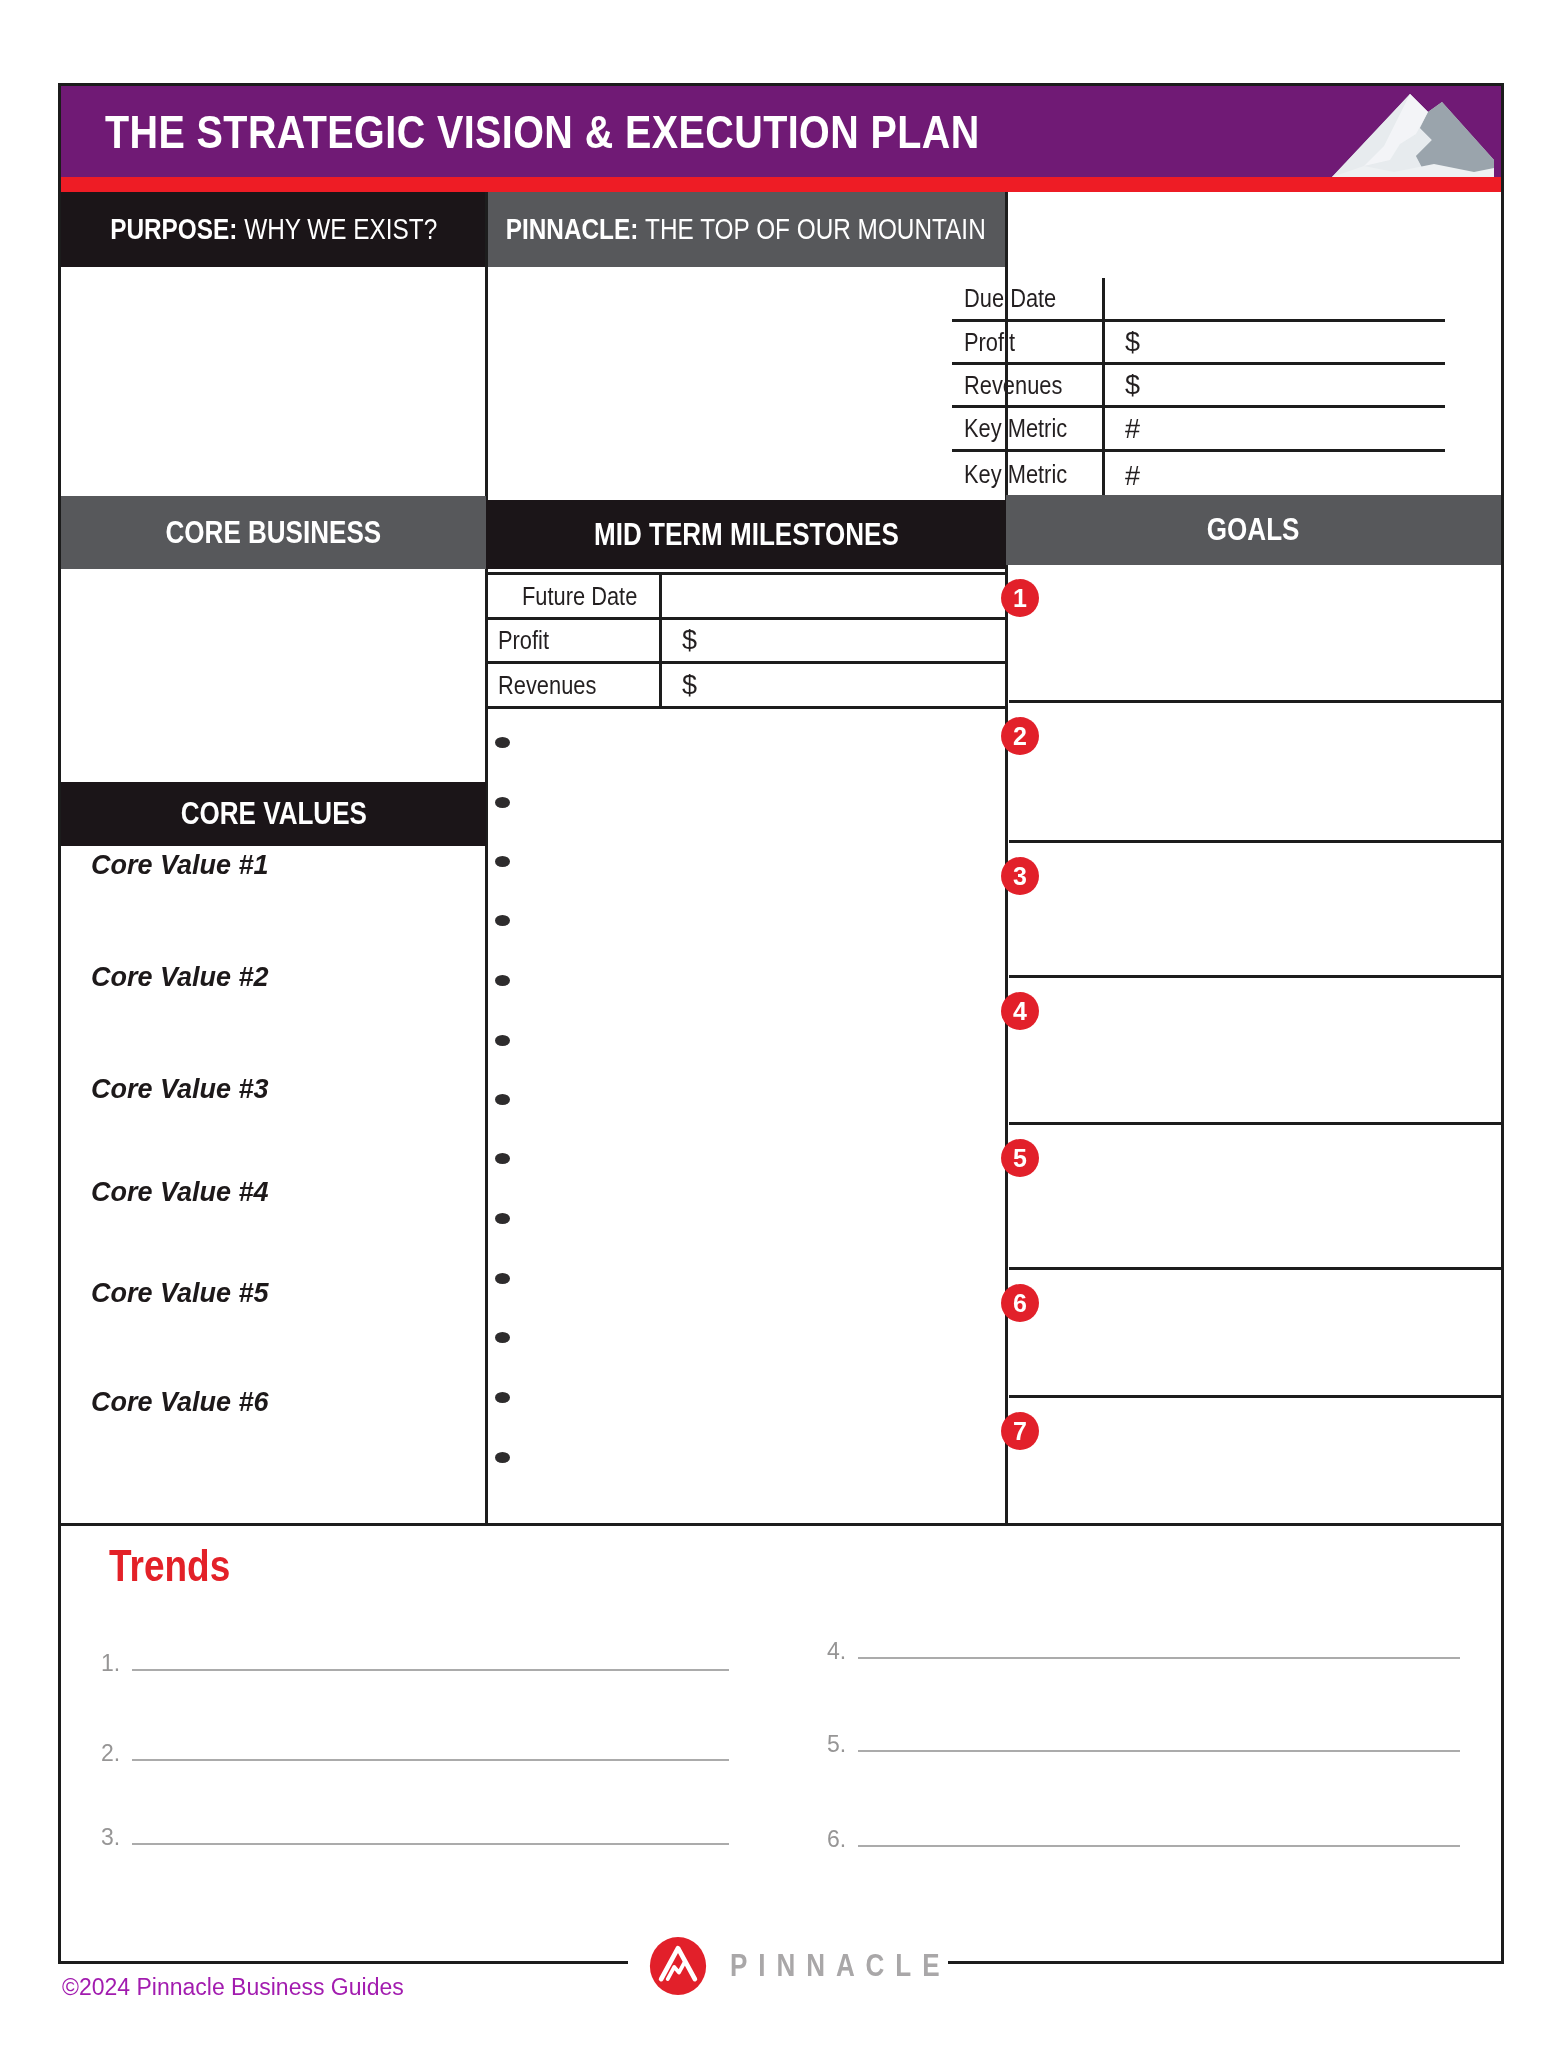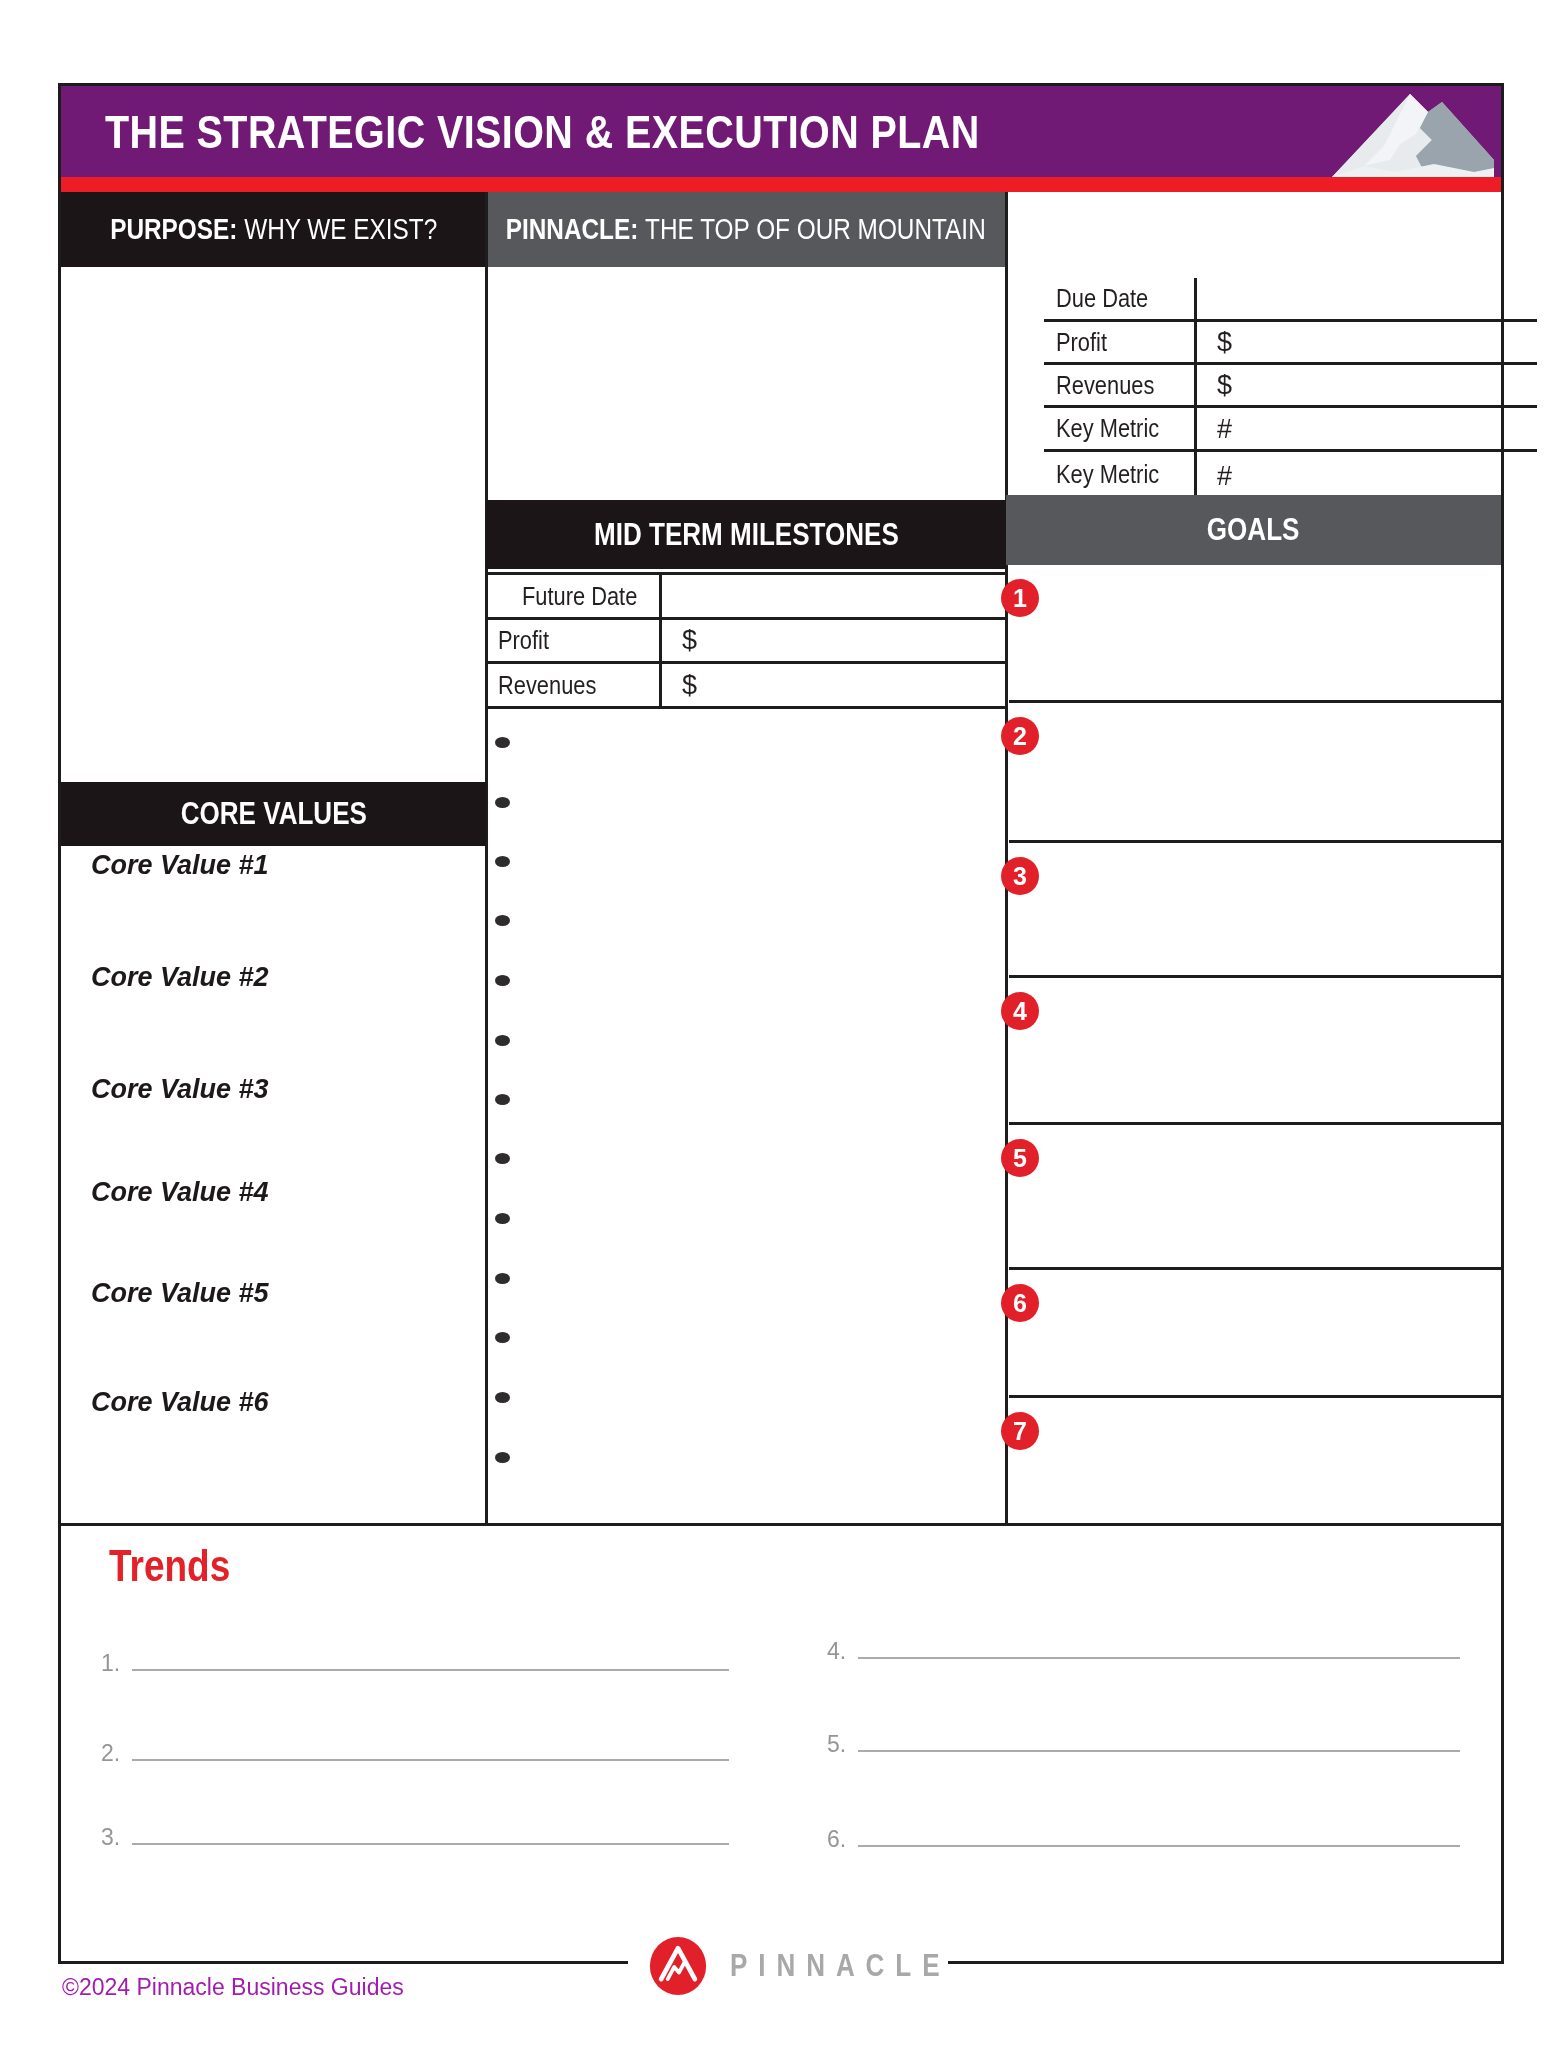--- a/index.html
+++ b/index.html
@@ -75,20 +75,23 @@
     <div class="hdr dark" style="left:0;width:425px;">
       <span class="cnc"><span class="lbl">PURPOSE:</span>&nbsp;<span>WHY WE EXIST?</span></span>
     </div>
 
     <div class="vline" style="left:424px;top:106px;height:1331px;"></div>
     <div class="vline" style="left:944px;top:106px;height:1331px;"></div>
 
     <div class="hline" style="left:0;top:1437px;width:1440px;"></div>
 
     <div class="abs" style="left:0;top:181px;width:424px;height:229px;background:#fff;"></div>
+    <div class="secthdr gray" style="left:0;top:410px;width:425px;height:73px;">
+      <span class="cnc">CORE BUSINESS</span>
+    </div>
     <div class="abs" style="left:0;top:483px;width:424px;height:213px;background:#fff;"></div>
     <div class="secthdr dark" style="left:0;top:696px;width:425px;height:64px;">
       <span class="cnc">CORE VALUES</span>
     </div>
     <div class="cval" style="top:764px;">Core Value #1</div>
     <div class="cval" style="top:876px;">Core Value #2</div>
     <div class="cval" style="top:988px;">Core Value #3</div>
     <div class="cval" style="top:1091px;">Core Value #4</div>
     <div class="cval" style="top:1192px;">Core Value #5</div>
     <div class="cval" style="top:1301px;">Core Value #6</div>
@@ -126,21 +129,21 @@
     <div class="bullet" style="left:434px;top:889px;"></div>
     <div class="bullet" style="left:434px;top:949px;"></div>
     <div class="bullet" style="left:434px;top:1008px;"></div>
     <div class="bullet" style="left:434px;top:1067px;"></div>
     <div class="bullet" style="left:434px;top:1127px;"></div>
     <div class="bullet" style="left:434px;top:1187px;"></div>
     <div class="bullet" style="left:434px;top:1246px;"></div>
     <div class="bullet" style="left:434px;top:1306px;"></div>
     <div class="bullet" style="left:434px;top:1366px;"></div>
 
-    <div class="abs" style="left:983px;top:192px;width:493px;box-sizing:border-box;">
+    <div class="abs" style="left:891px;top:192px;width:493px;box-sizing:border-box;">
       <div class="tblrow" style="height:44px;">
         <div class="tlabel" style="width:153px;">
             <span class="cn">Due Date</span>
           </div>
         <div class="tvalue"></div>
       </div>
       <div class="tblrow" style="height:43px;">
         <div class="tlabel" style="width:153px;">
             <span class="cn">Profit</span>
           </div>

